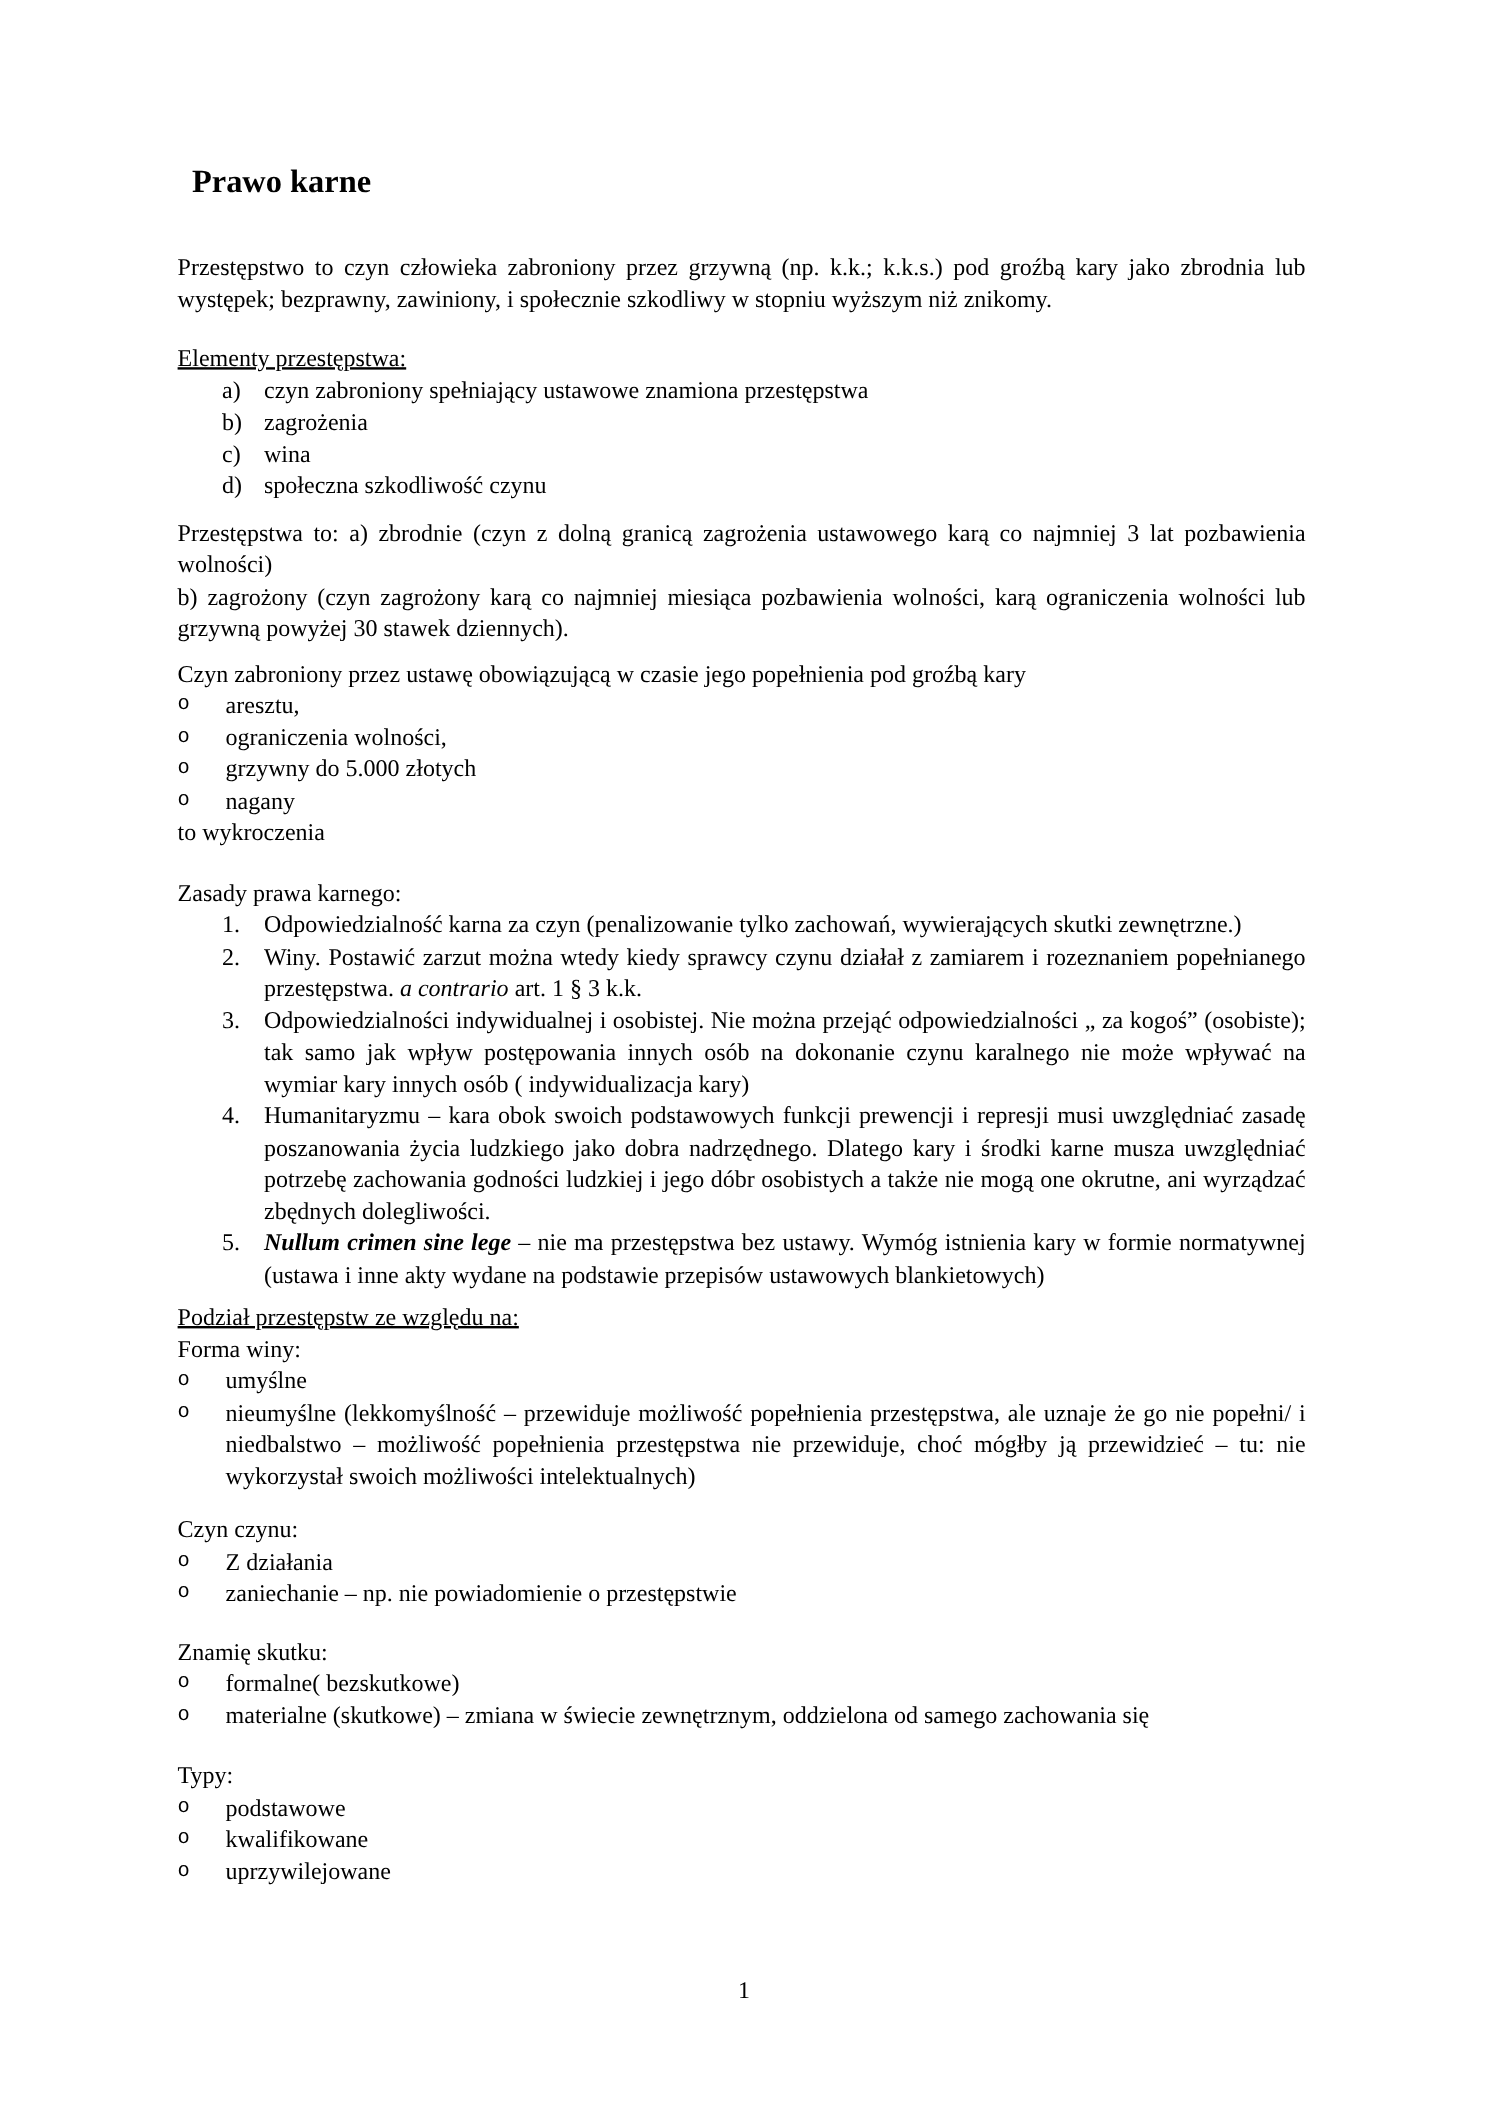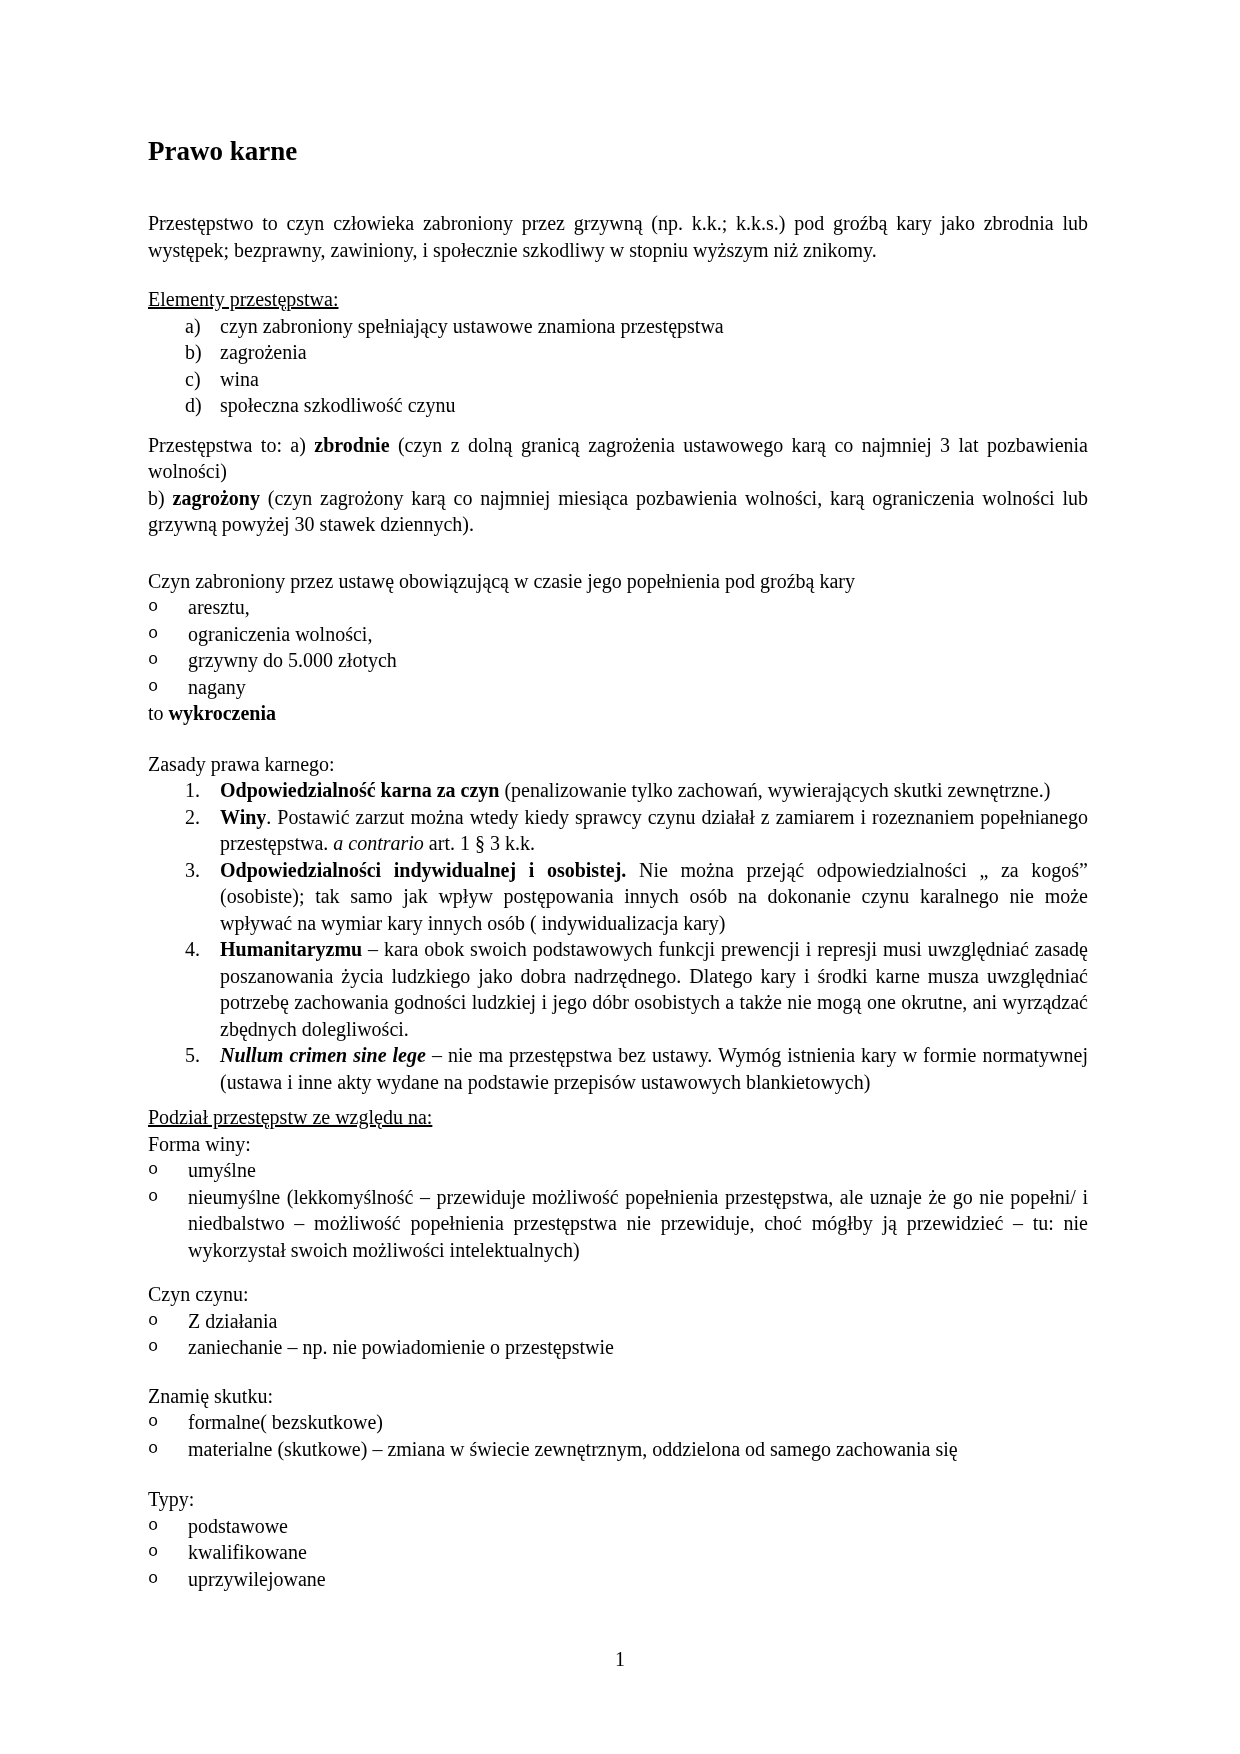--- a/index.html
+++ b/index.html
@@ -14,37 +14,37 @@
     line-height: 26.5px;
     overflow: hidden;
   }
   .content {
     position: absolute;
     left: 148px;
     top: 0;
     width: 940px;
   }
   .title {
-    margin: 135px 0 0 0;
+    margin: 135px 0 0 12px;
     font-size: 27px;
     line-height: 33px;
     font-weight: bold;
   }
   .para { margin: 0; }
   .justify { text-align: justify; }
   .underline { text-decoration: underline; }
-  b, .bold { font-weight: bold; }
+  b, .bold { font-weight: normal; }
   i, .italic { font-style: italic; }
   .bi { font-weight: bold; font-style: italic; }
 
   
   .mt-intro    { margin-top: 42px; }
   .mt-elem     { margin-top: 23px; }
   .mt-crimes   { margin-top: 13px; }
-  .mt-czyn     { margin-top: 30px; }
+  .mt-czyn     { margin-top: 11px; }
   .mt-zasady   { margin-top: 24px; }
   .mt-podzial  { margin-top: 9px;  }
   .mt-fczynu   { margin-top: 18px; }
   .mt-znamie   { margin-top: 22px; }
   .mt-typy     { margin-top: 24px; }
 
   
   .enum-row { display: flex; padding-left: 37px; }
   .enum-row .marker { flex: 0 0 35px; }
   .enum-row .etext { flex: 1; text-align: justify; }

